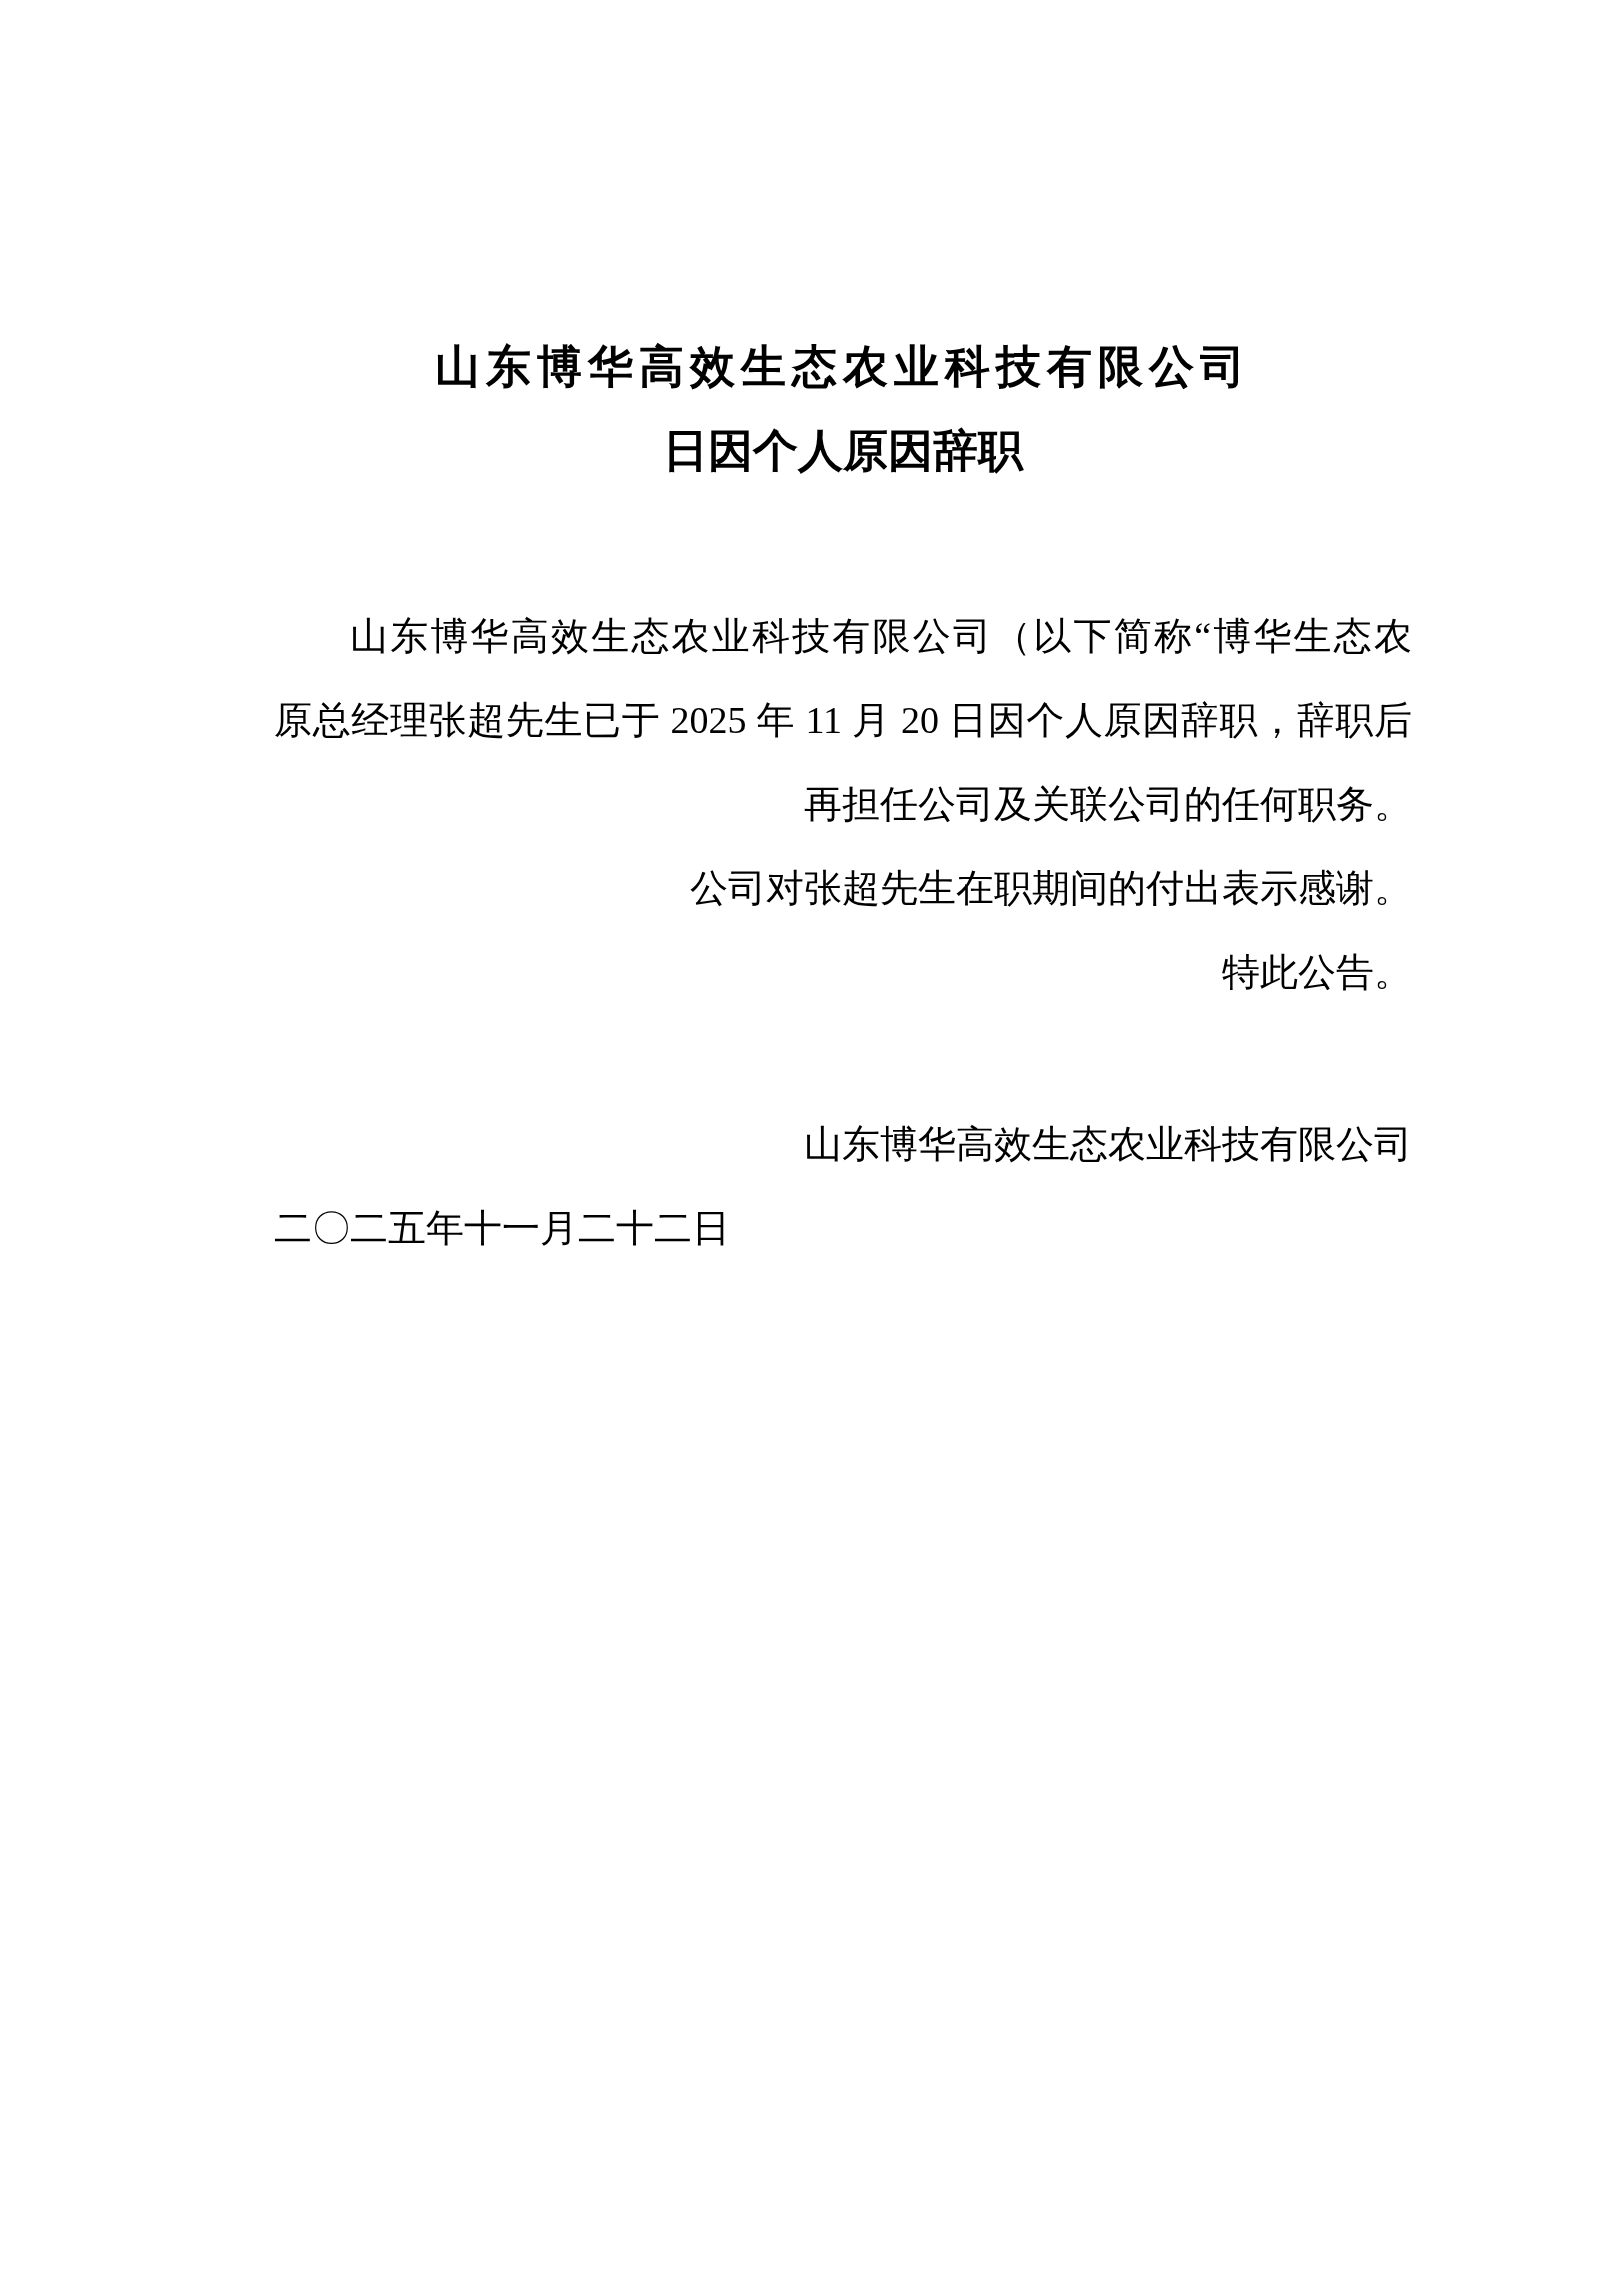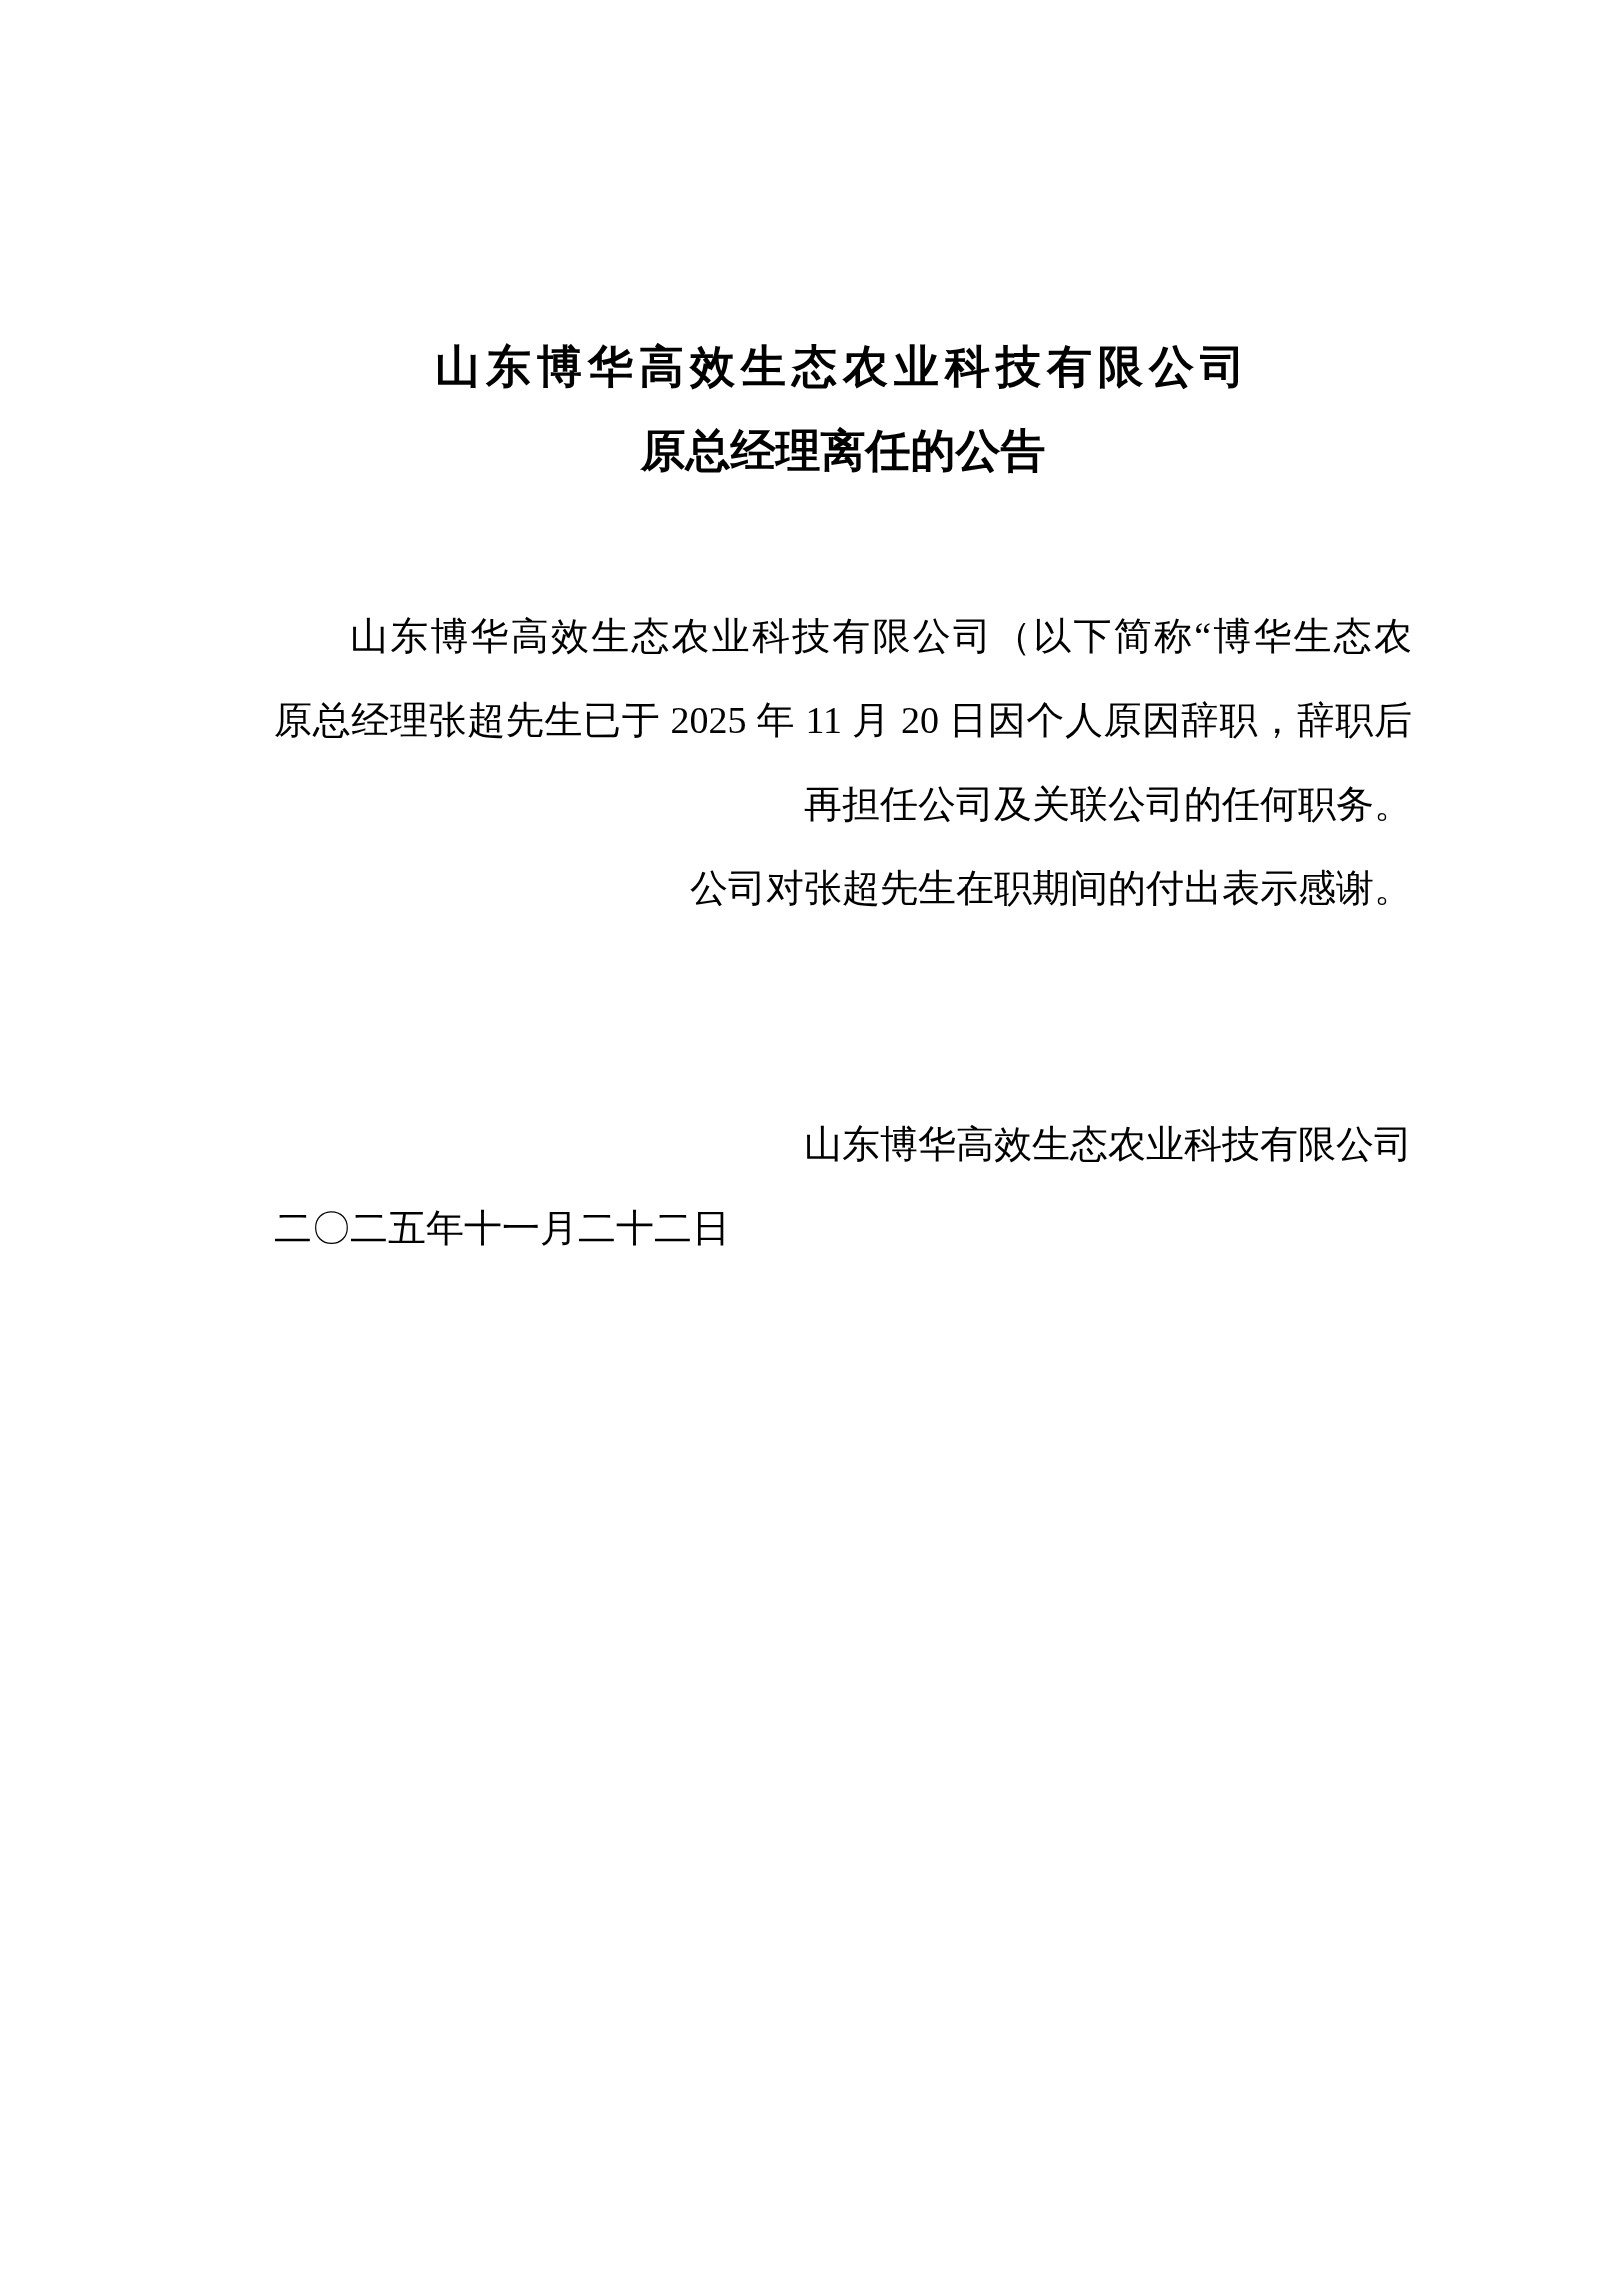--- a/index.html
+++ b/index.html
@@ -42,29 +42,30 @@
   .sig-company { top: 1054px; text-align: right; }
   .sig-date    { top: 1138px; text-align: left; padding-right: 24.5px; }
 </style>
 </head>
 <body>
 
 <div class="page">
 
   <div class="line title-line title-1">山东博华高效生态农业科技有限公司</div>
 
-  <div class="line title-line title-2">原总经理离任的公告</div>
+  <div class="line title-line title-2">日因个人原因辞职</div>
 
   <div class="line body-line indent justify p1-l1">山东博华高效生态农业科技有限公司（以下简称“博华生态农业”）</div>
 
   <div class="line body-line justify p1-l2">原总经理张超先生已于 2025 年 11 月 20 日因个人原因辞职，辞职后不</div>
 
   <div class="line body-line p1-l3">再担任公司及关联公司的任何职务。</div>
 
   <div class="line body-line indent p2-l1">公司对张超先生在职期间的付出表示感谢。</div>
 
+  <div class="line body-line indent p3-l1">特此公告。</div>
 
   <div class="line sig-company">山东博华高效生态农业科技有限公司</div>
 
   <div class="line sig-date">二〇二五年十一月二十二日</div>
 
 </div>
 
 
 </body></html>

